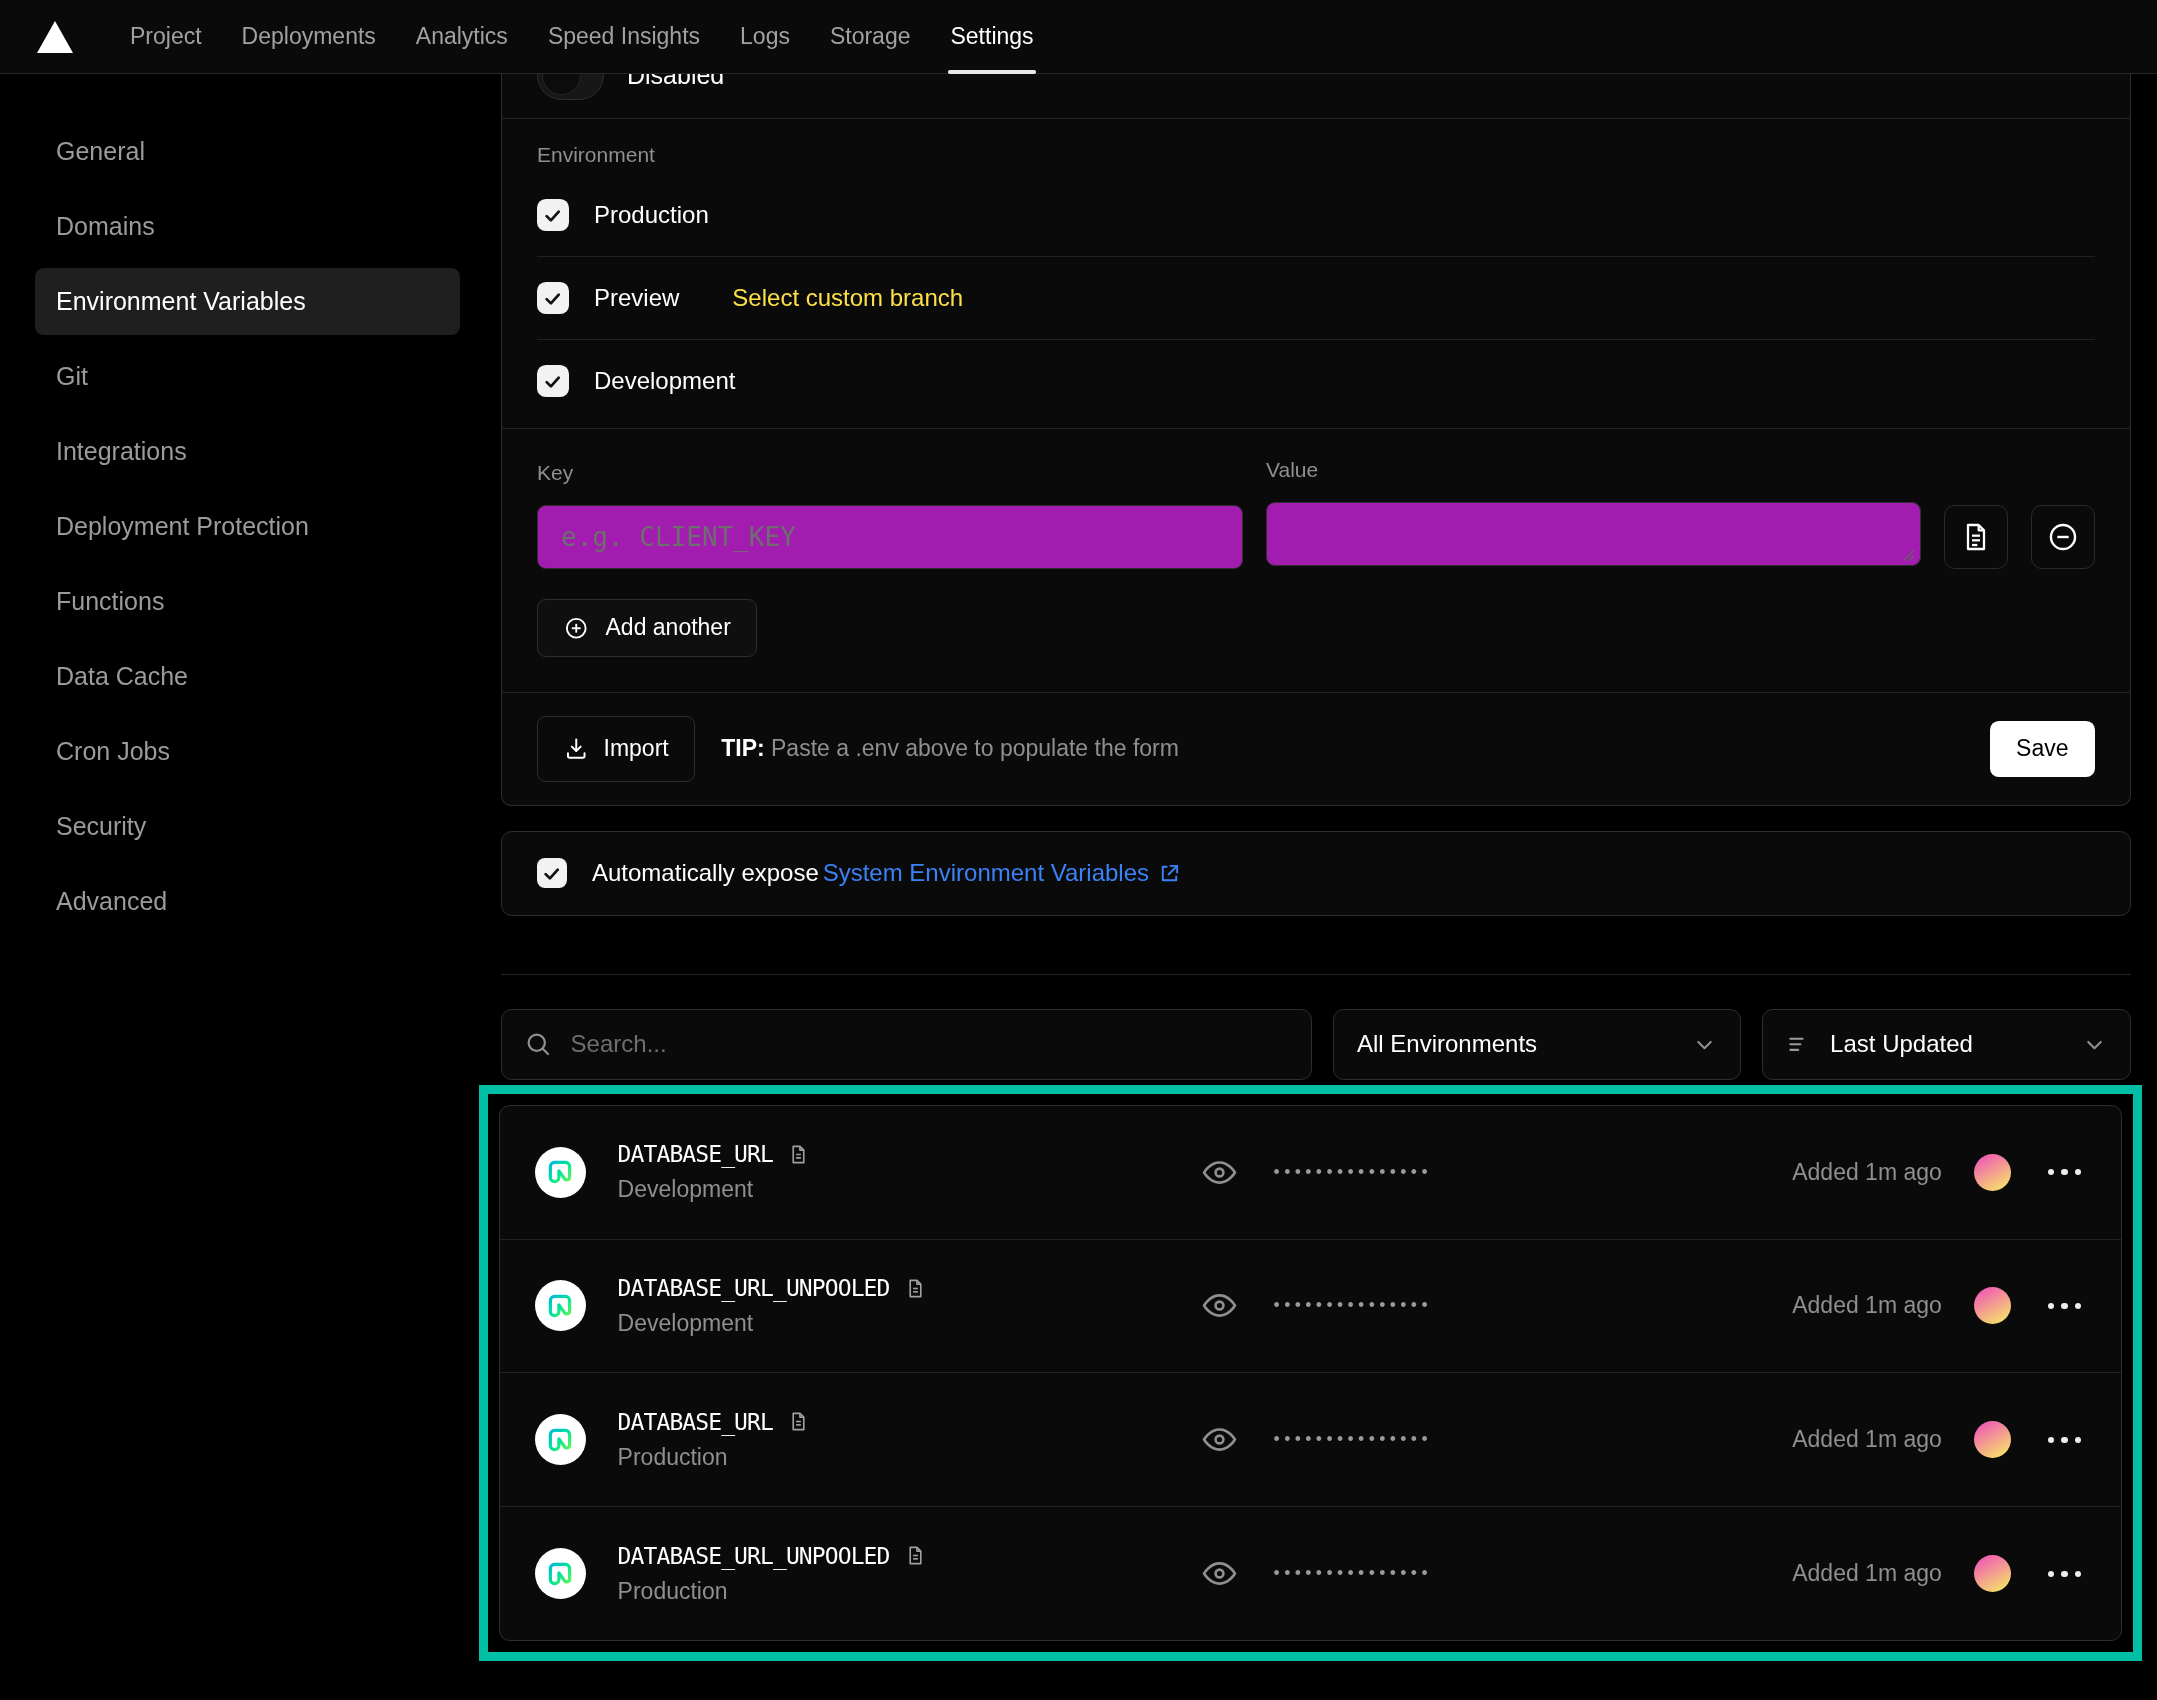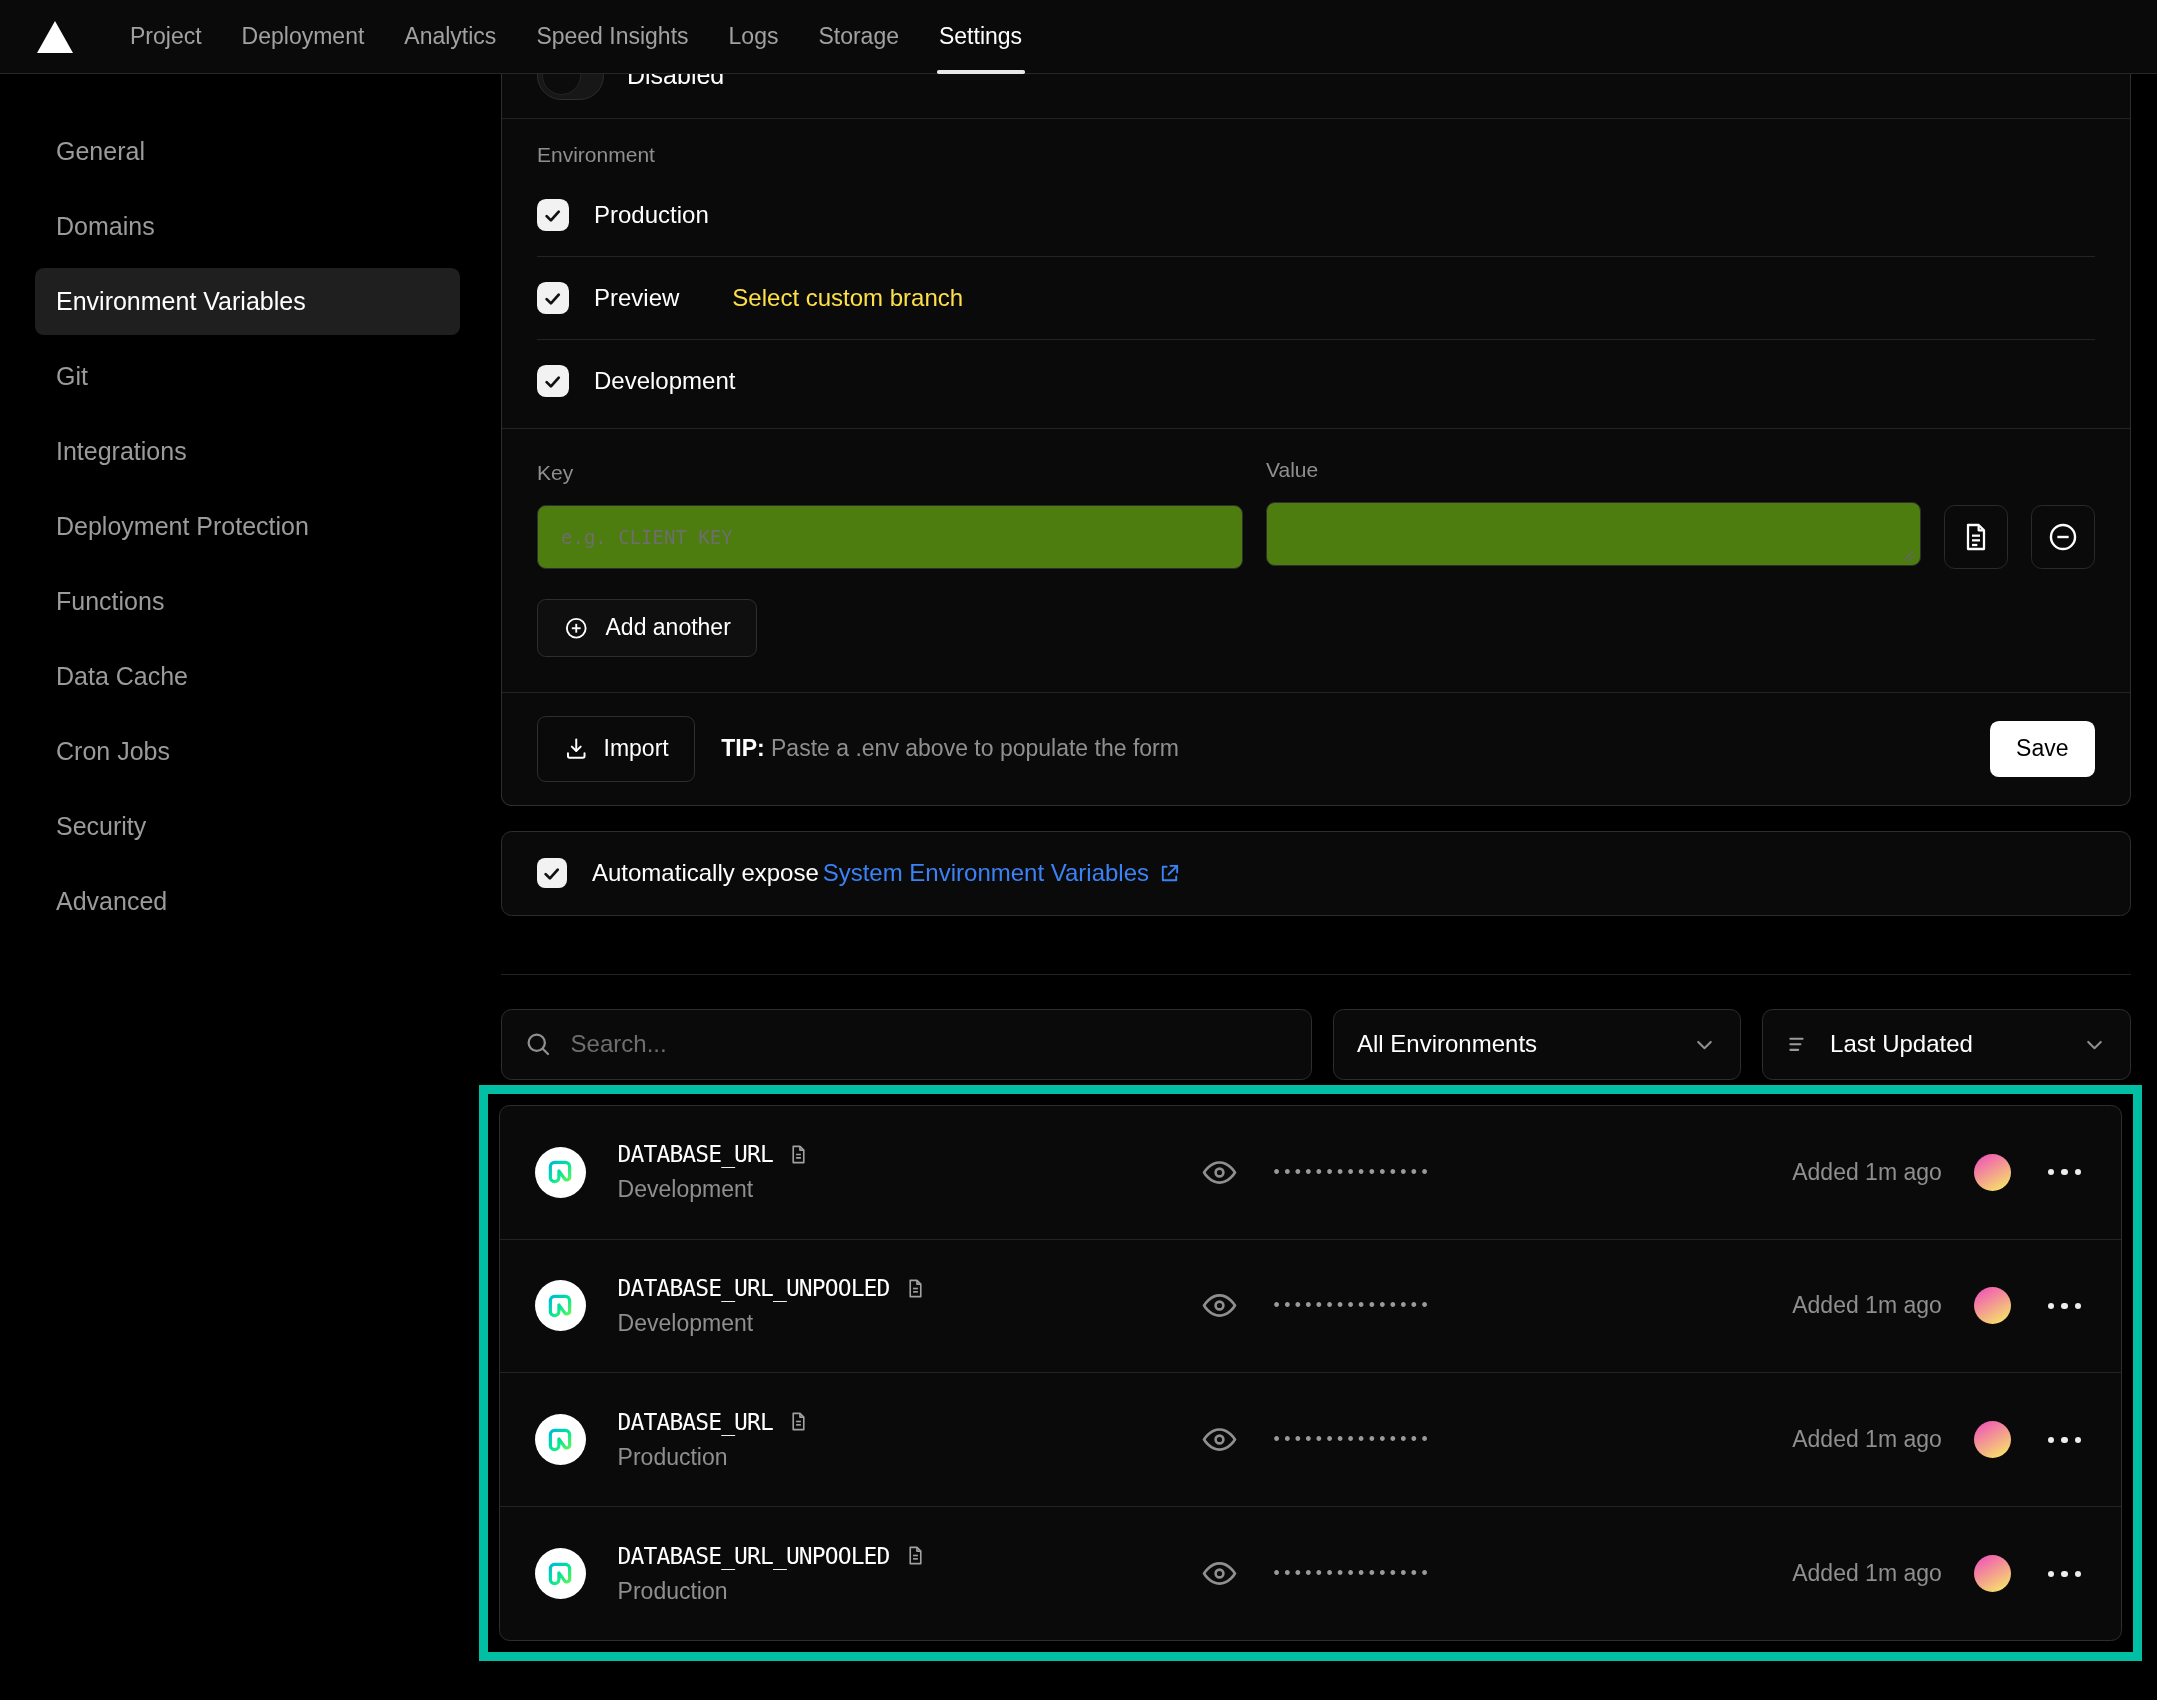--- a/index.html
+++ b/index.html
@@ -73,22 +73,22 @@
   .link { color:#fde047; font-size:24px; cursor:pointer; margin-left:28px; }
 
   
   .sec-form { padding:30px 35px 35px; }
   .form-row { display:flex; align-items:flex-end; gap:23px; }
   .field { display:flex; flex-direction:column; }
   .field-key { width:706px; }
   .field-value { flex:1; }
   .field label { color:#8f8f8f; font-size:21px; margin-bottom:19.4px; }
   .tinput {
-    height:64px; background:#4d7c0f; border:0.9px solid #2e2e2e; border-radius:8.8px;
-    padding:0 23px; color:#ededed; font-size:19px; outline:none; width:100%;
+    height:64px; background:#a21caf; border:0.9px solid #2e2e2e; border-radius:8.8px;
+    padding:0 23px; color:#ededed; font-size:26px; outline:none; width:100%;
   }
   .tinput::placeholder { color:#6e6e6e; }
   textarea.tinput { resize:none; padding-top:17.6px; height:64px; position:relative; }
   .value-wrap { position:relative; }
   .resize-corner {
     position:absolute; right:7px; bottom:7px; width:12.4px; height:12.4px; pointer-events:none;
   }
   .icon-btn {
     width:64px; height:64px; border-radius:10.6px; background:#0a0a0a;
     border:0.9px solid #2a2a2a; display:flex; align-items:center; justify-content:center;
@@ -170,21 +170,21 @@
 
   svg { display:block; }
 </style>
 </head>
 <body>
 
 <div class="nav">
   <div class="nav-logo"></div>
   <div class="nav-items">
     <div class="nav-item">Project</div>
-    <div class="nav-item">Deployment</div>
+    <div class="nav-item">Deployments</div>
     <div class="nav-item">Analytics</div>
     <div class="nav-item">Speed Insights</div>
     <div class="nav-item">Logs</div>
     <div class="nav-item">Storage</div>
     <div class="nav-item active">Settings</div>
   </div>
 </div>
 
 <div class="content">
 

